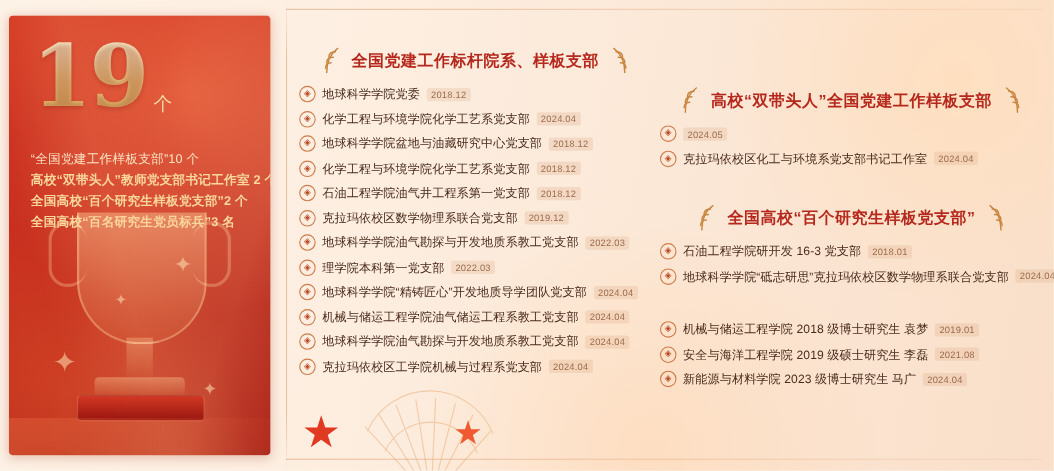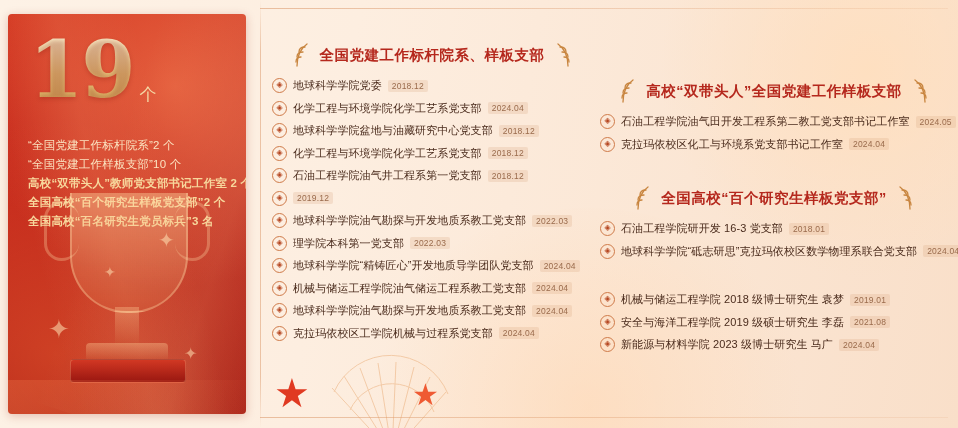--- a/index.html
+++ b/index.html
@@ -293,21 +293,20 @@
   <div class="left-panel">
     <div class="ray"></div>
     <div class="ray2"></div>
 
     <div class="big-number-wrap">
       <div class="big-number">19</div>
       <div class="big-number-unit">个</div>
     </div>
 
     <div class="left-lines">
-      <div class="left-line">“全国党建工作标杆院系”2 个</div>
       <div class="left-line">“全国党建工作样板支部”10 个</div>
       <div class="left-line gold">高校“双带头人”教师党支部书记工作室 2 个</div>
       <div class="left-line gold">全国高校“百个研究生样板党支部”2 个</div>
       <div class="left-line gold">全国高校“百名研究生党员标兵”3 名</div>
     </div>
 
     <div class="trophy">
       <div class="handleL"></div>
       <div class="handleR"></div>
       <div class="cup"></div>
@@ -369,20 +368,21 @@
         <span class="item-text">化学工程与环境学院化学工艺系党支部</span>
         <span class="date">2018.12</span>
       </div>
     <div class="item">
         <span class="bullet">◈</span>
         <span class="item-text">石油工程学院油气井工程系第一党支部</span>
         <span class="date">2018.12</span>
       </div>
     <div class="item">
         <span class="bullet">◈</span>
+        <span class="item-text">克拉玛依校区数学物理系联合党支部</span>
         <span class="date">2019.12</span>
       </div>
     <div class="item">
         <span class="bullet">◈</span>
         <span class="item-text">地球科学学院油气勘探与开发地质系教工党支部</span>
         <span class="date">2022.03</span>
       </div>
     <div class="item">
         <span class="bullet">◈</span>
         <span class="item-text">理学院本科第一党支部</span>
@@ -427,21 +427,20 @@
           <g fill="none" stroke="#c8853f" stroke-width="1.3" stroke-linecap="round" transform="translate(20,0) scale(-1,1)">
             <path d="M15 2 C8 7, 5 15, 5 24"></path>
               <path d="M13 5 C9 5, 7 7, 7 10"></path>
             <path d="M11 10 C7 10, 5 12, 5 15"></path>
               <path d="M9 15 C6 15, 4 17, 4 20"></path>
           </g>
         </svg>
       </div>
       <div class="item">
           <span class="bullet">◈</span>
-          <span class="item-text">石油工程学院油气田开发工程系第二教工党支部书记工作室</span>
           <span class="date">2024.05</span>
         </div>
       <div class="item">
           <span class="bullet">◈</span>
           <span class="item-text">克拉玛依校区化工与环境系党支部书记工作室</span>
           <span class="date">2024.04</span>
         </div>
     </div>
 
     <div class="sec-gap"></div>

